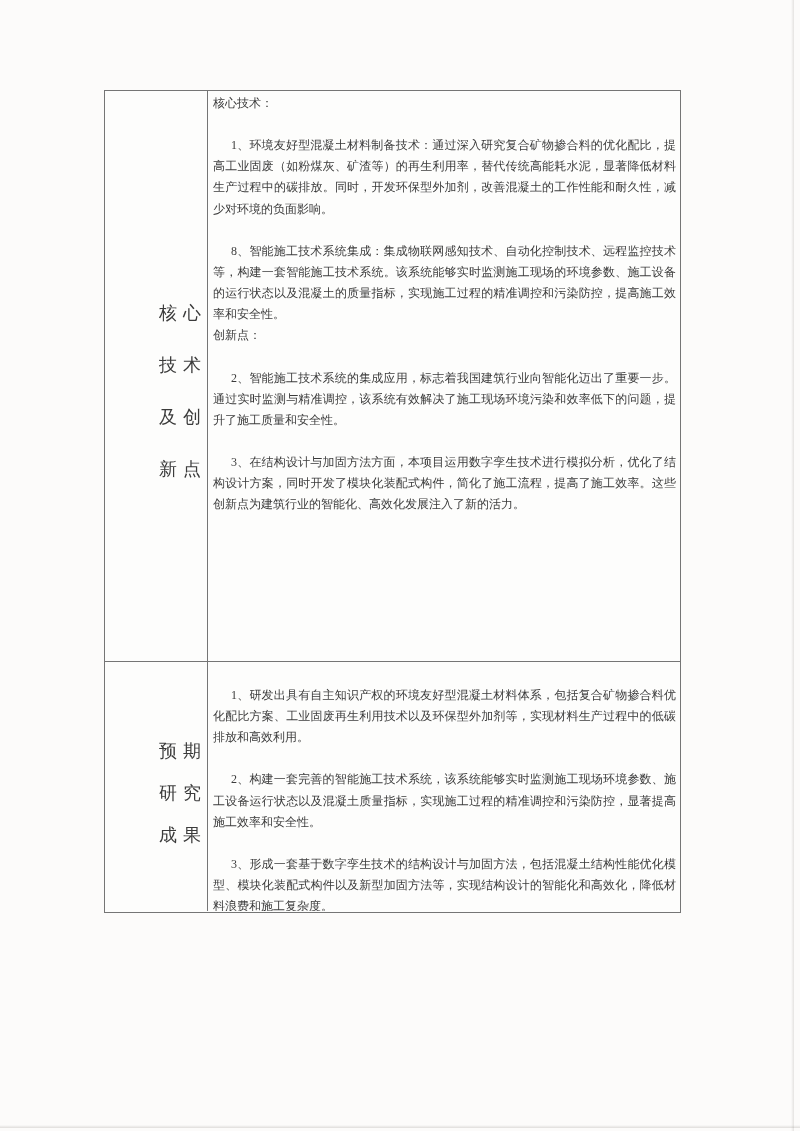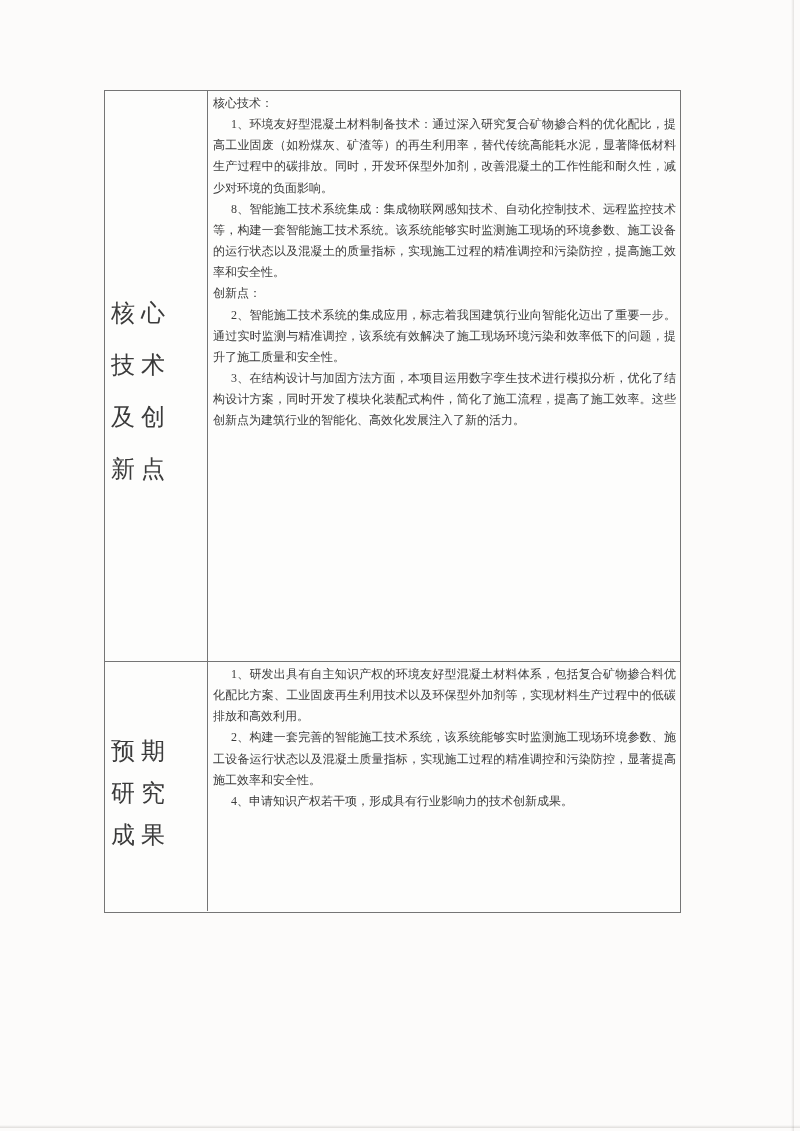--- a/index.html
+++ b/index.html
@@ -50,22 +50,22 @@
   .t-row.row-2 {
     height: 249px;
   }
   .header-cell {
     width: 103px;
     box-sizing: border-box;
     border-right: 1px solid #757575;
     display: flex;
     flex-direction: column;
     justify-content: center;
-    align-items: flex-start;
-    font-size: 24px;
+    align-items: flex-end;
+    font-size: 18px;
     flex: none;
   }
   .row-1 .header-cell { padding-top: 30px; }
   .row-2 .header-cell { padding-top: 12px; }
   .header-line {
     letter-spacing: 6px;
     text-indent: 6px;
     text-align: center;
     white-space: nowrap;
   }
@@ -77,21 +77,21 @@
     padding: 2px 4px 0 5px;
     font-size: 12px;
     line-height: 21.15px;
     overflow: hidden;
   }
   .para {
     margin: 0;
     text-align: justify;
     text-justify: inter-ideograph;
   }
-  .para.indent { text-indent: 1.5em; }
+  .para.indent { text-indent: 1.5em; margin-top: 21px; }
 </style>
 </head>
 <body>
 
 <div class="page">
 
   <div class="scan-edge-right"></div>
   <div class="scan-edge-bottom"></div>
 
   <div class="doc-table">
@@ -115,18 +115,19 @@
 
     <div class="t-row row-2">
       <div class="header-cell">
         <div class="header-line">预期</div>
         <div class="header-line">研究</div>
         <div class="header-line">成果</div>
       </div>
       <div class="content-cell">
         <p class="para indent">1、研发出具有自主知识产权的环境友好型混凝土材料体系，包括复合矿物掺合料优化配比方案、工业固废再生利用技术以及环保型外加剂等，实现材料生产过程中的低碳排放和高效利用。</p>
         <p class="para indent">2、构建一套完善的智能施工技术系统，该系统能够实时监测施工现场环境参数、施工设备运行状态以及混凝土质量指标，实现施工过程的精准调控和污染防控，显著提高施工效率和安全性。</p>
+        <p class="para indent">3、形成一套基于数字孪生技术的结构设计与加固方法，包括混凝土结构性能优化模型、模块化装配式构件以及新型加固方法等，实现结构设计的智能化和高效化，降低材料浪费和施工复杂度。</p>
         <p class="para indent">4、申请知识产权若干项，形成具有行业影响力的技术创新成果。</p>
       </div>
     </div>
 
   </div>
 </div>
 
 </body></html>

